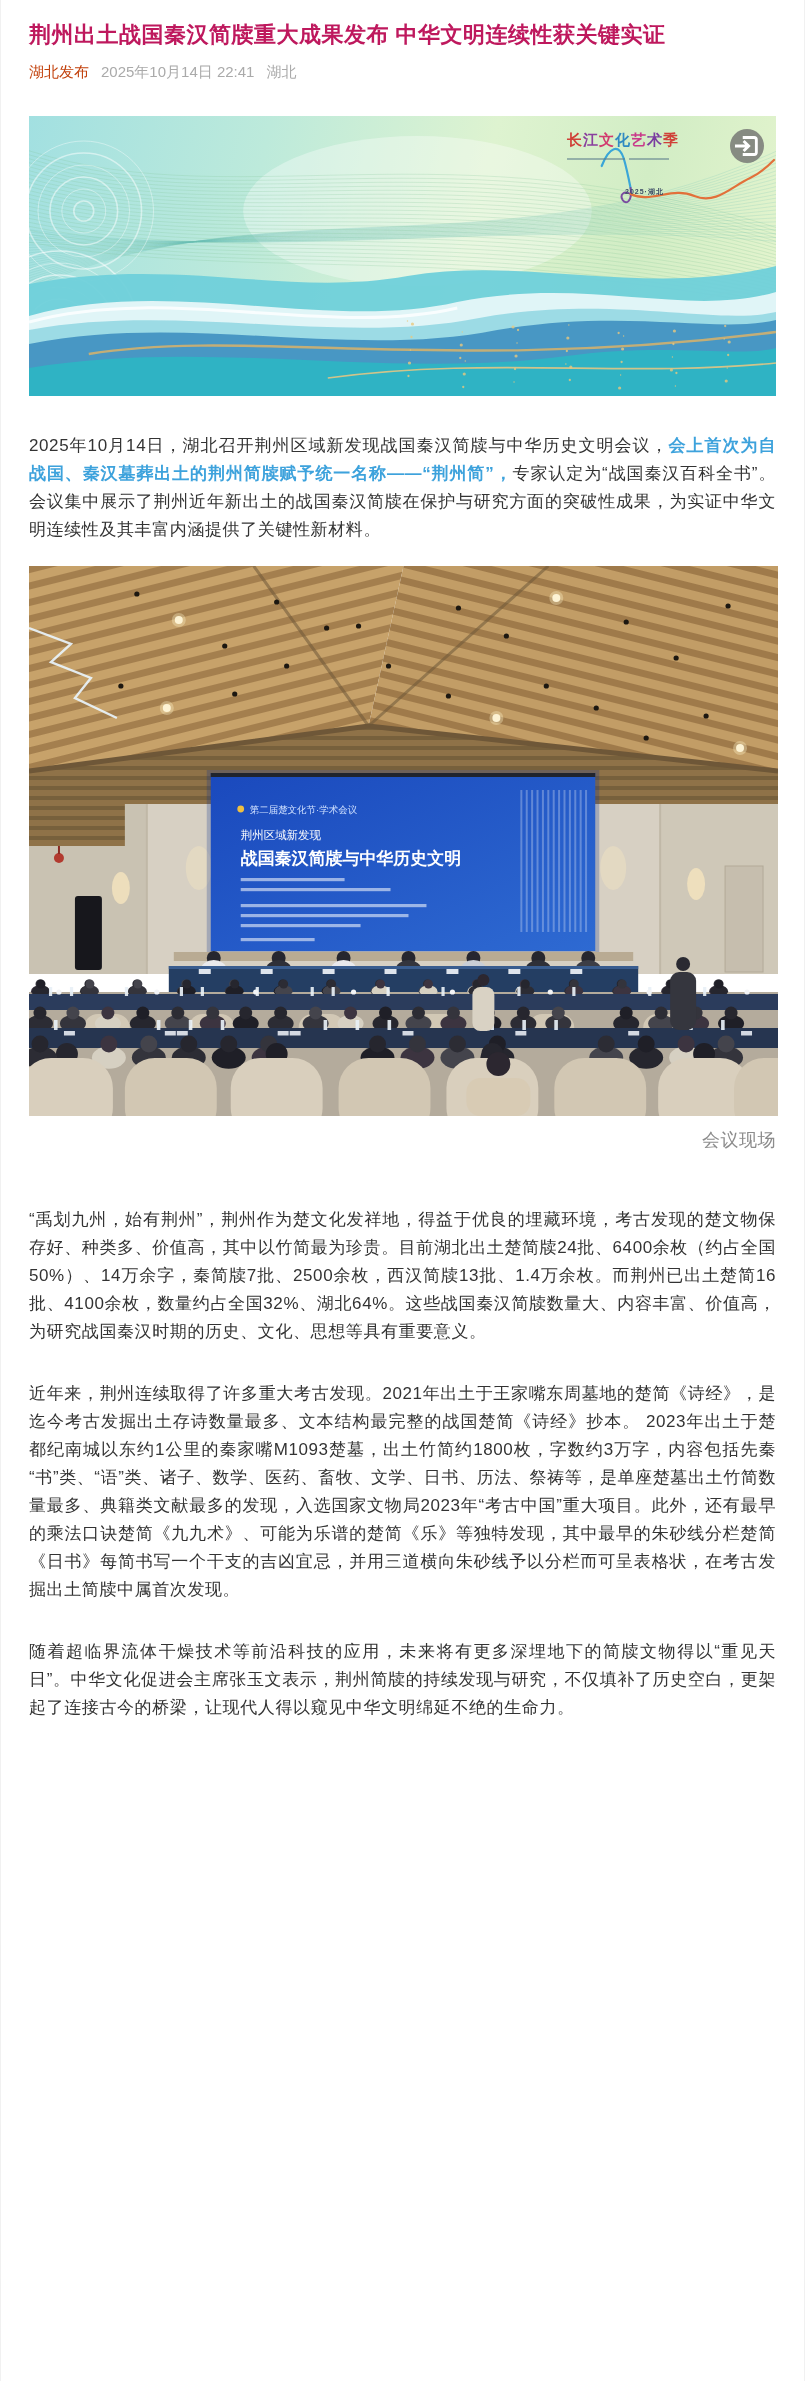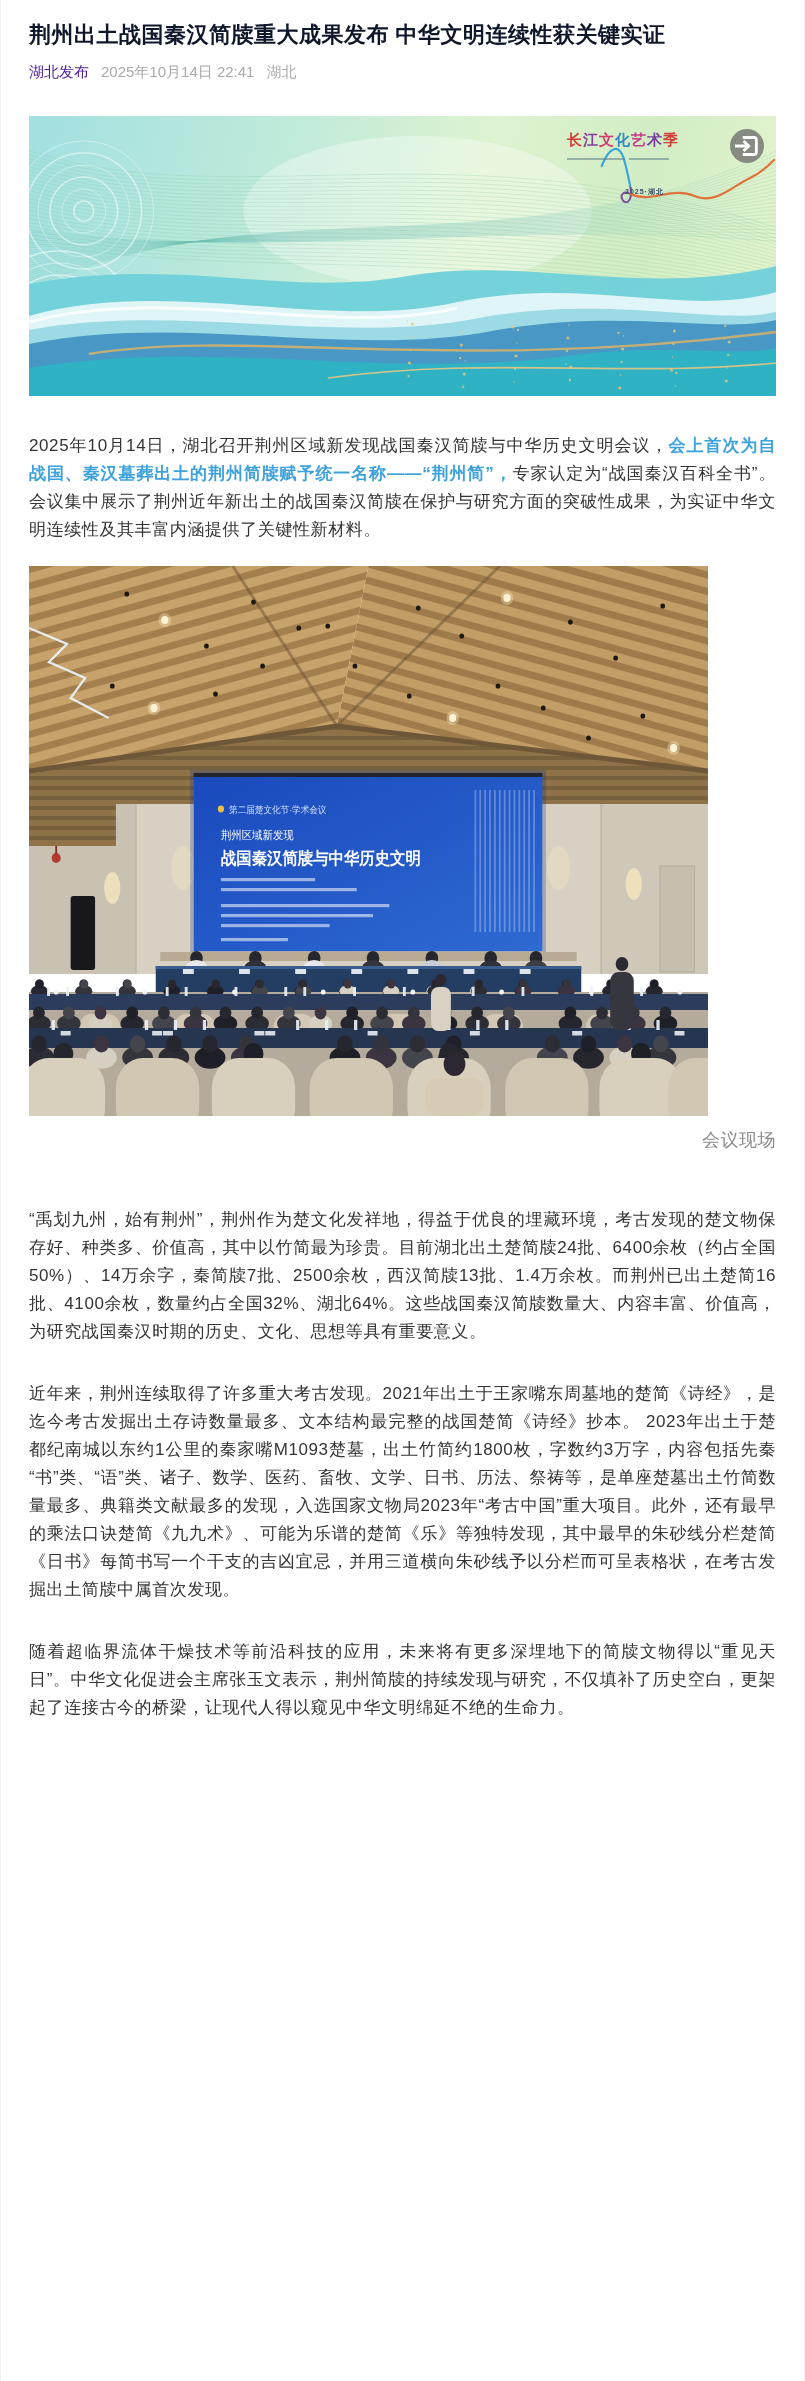--- a/index.html
+++ b/index.html
@@ -2,21 +2,21 @@
 <html lang="zh"><head>
 <meta charset="utf-8">
 <style>
   * { box-sizing: border-box; }
   html,body { margin:0; padding:0; background:#ffffff; }
   body { font-family:"Liberation Sans", sans-serif; color:#333; }
   .page { width:805px; min-height:2381px; margin:0 auto; padding:0 28px 30px;
           border-left:1px solid #f1f1f1; border-right:1px solid #f1f1f1; background:#fff; }
 
   h1.title { margin:0; padding-top:19px; font-size:22px; line-height:1.42;
-             font-weight:700; color:#0f172a; letter-spacing:.5px; }
+             font-weight:700; color:#be185d; letter-spacing:.5px; }
 
   .byline { margin-top:13px; display:flex; align-items:center; gap:12px;
             font-size:15px; color:#aaaaaa; }
   .byline .source { font-weight:400; cursor:pointer; }
 
   .banner { position:relative; margin-top:34px; height:280px; overflow:hidden;
             background:linear-gradient(103deg,#a2e0e1 0%,#bdeadb 30%,#def3d0 58%,#d2edc5 78%,#e6f5cf 100%); }
   .banner svg { position:absolute; inset:0; width:100%; height:100%; }
   .banner-logo { position:absolute; top:16px; right:34px; width:175px; text-align:left; line-height:1.1; }
   .banner-logo .logo-title { display:block; font-size:15px; font-weight:700; letter-spacing:1px; }
@@ -25,33 +25,33 @@
   .banner-logo .logo-sub { display:block; margin-top:22px; margin-left:58px; font-size:7px; color:#3c4c66; letter-spacing:1px; font-weight:700; }
   .expand-btn { position:absolute; top:13px; right:12px; width:34px; height:34px; border-radius:50%;
                 background:rgba(110,110,110,.78); display:flex; align-items:center; justify-content:center; cursor:pointer; }
 
   .body-text-wrap p { margin:0 0 34px; font-size:17px; line-height:28px; color:#333;
                       text-align:justify; letter-spacing:.6px; }
   .body-text-wrap { margin-top:36px; }
   span.hl { font-weight:700; }
 
   figure.photo { margin:-12px 0 0; }
-  .photo-frame { width:679px; height:550px; overflow:hidden; position:relative; cursor:pointer; }
+  .photo-frame { width:749px; height:550px; overflow:hidden; position:relative; cursor:pointer; }
   .photo-frame svg { display:block; width:100%; height:100%; }
   figcaption { margin:12px 0 54px; font-size:18px; color:#8c8c8c; letter-spacing:.5px;text-align:right; }
 </style>
 </head>
 <body>
 
 <div class="page">
 
   <h1 class="title">荆州出土战国秦汉简牍重大成果发布 中华文明连续性获关键实证</h1>
 
   <div class="byline">
-    <span class="source" style="color: #4c1d95;">湖北发布</span>
+    <span class="source" style="color: #c2410c;">湖北发布</span>
     <span class="date">2025年10月14日 22:41</span>
     <span class="loc">湖北</span>
   </div>
 
   <div class="banner">
     <svg viewBox="0 0 750 280" preserveAspectRatio="none" aria-hidden="true">
       <ellipse cx="390" cy="95" rx="175" ry="75" fill="#ffffff" opacity="0.35"></ellipse>
       <g id="banner-mesh" fill="none">
           <path d="M-20 28 C 200 108, 420 0, 770 118" stroke="rgba(130,195,150,0.30)" stroke-width="0.8" fill="none"></path>
           <path d="M-20 182 C 230 58, 480 168, 770 26" stroke="rgba(105,190,180,0.25)" stroke-width="0.8" fill="none"></path>

